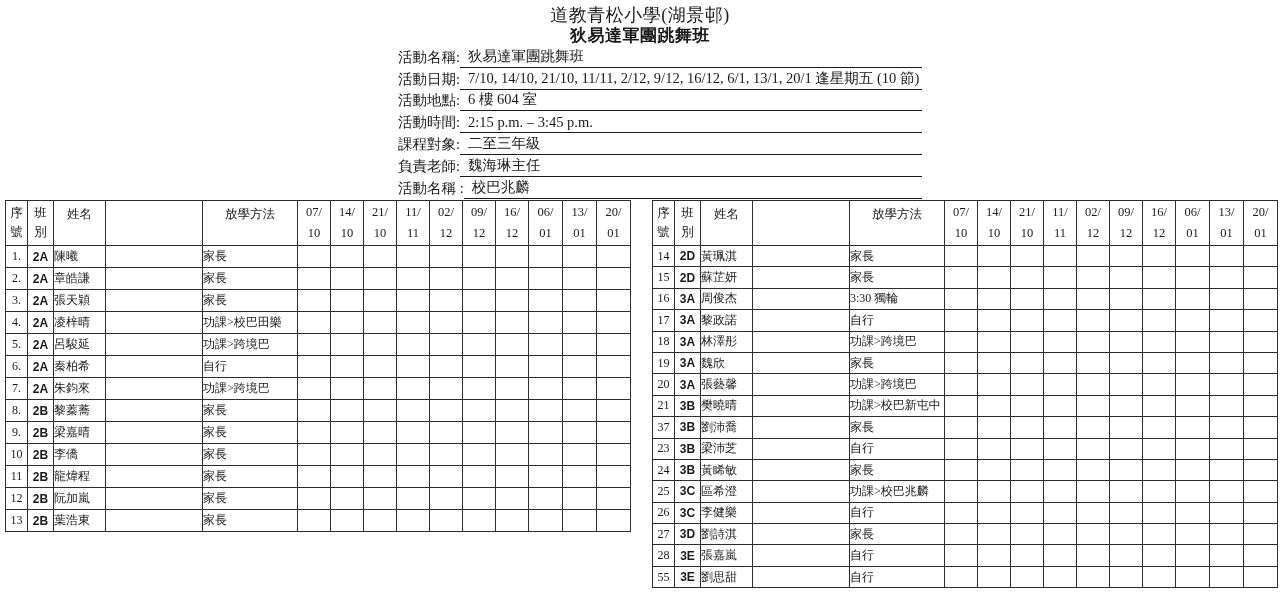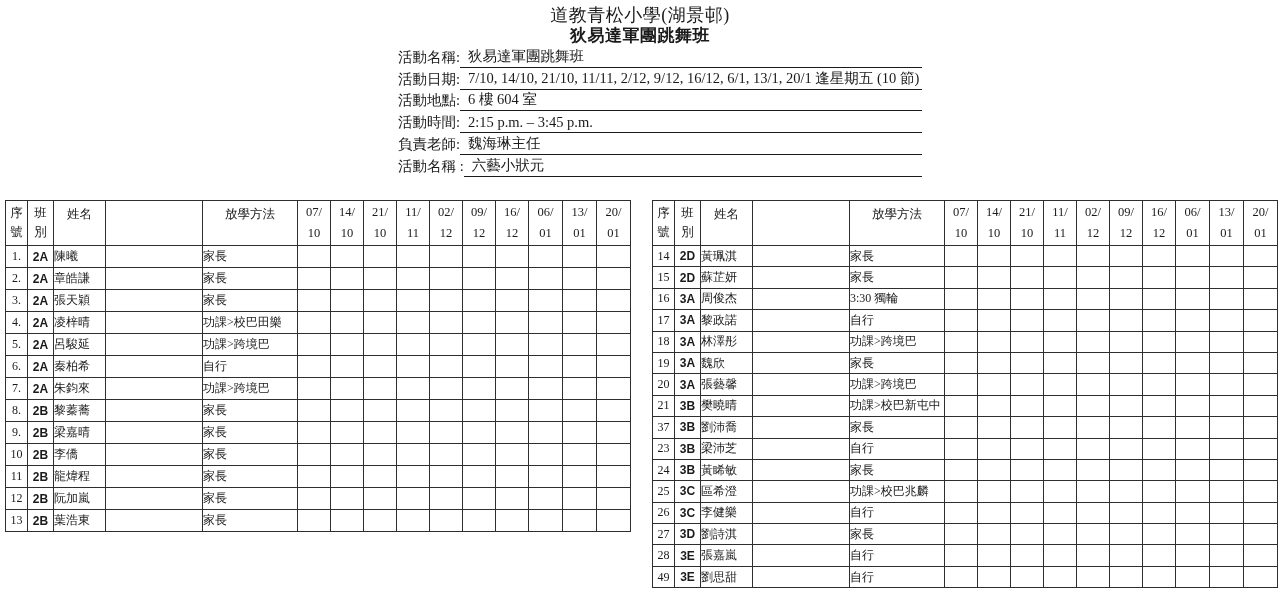--- a/index.html
+++ b/index.html
@@ -49,26 +49,30 @@
       </div>
       <div class="form-row">
         <span class="form-label">活動地點:</span>
         <span class="form-value">6 樓 604 室</span>
       </div>
       <div class="form-row">
         <span class="form-label">活動時間:</span>
         <span class="form-value">2:15 p.m. – 3:45 p.m.</span>
       </div>
       <div class="form-row">
+        <span class="form-label">課程對象:</span>
+        <span class="form-value">二至三年級</span>
+      </div>
+      <div class="form-row">
         <span class="form-label">負責老師:</span>
         <span class="form-value">魏海琳主任</span>
       </div>
       <div class="form-row">
         <span class="form-label">活動名稱 :</span>
-        <span class="form-value">六藝小狀元</span>
+        <span class="form-value">校巴兆麟</span>
       </div>
     </div>
 
   <div class="dtable" id="table-left" style="left:5px">
       <table class="t-a">
         <colgroup>
           <col style="width: 22px;">
           <col style="width: 26px;">
           <col style="width: 52px;">
           <col style="width: 97px;">
@@ -744,21 +748,21 @@
             <td></td>
             <td></td>
             <td></td>
             <td></td>
             <td></td>
             <td></td>
             <td></td>
             <td></td>
           </tr>
           <tr>
-            <td class="cell-seq">49</td>
+            <td class="cell-seq">55</td>
             <td class="cell-class">3E</td>
             <td class="cell-name">劉思甜</td>
             <td></td>
             <td class="cell-method">自行</td>
             <td></td>
             <td></td>
             <td></td>
             <td></td>
             <td></td>
             <td></td>

